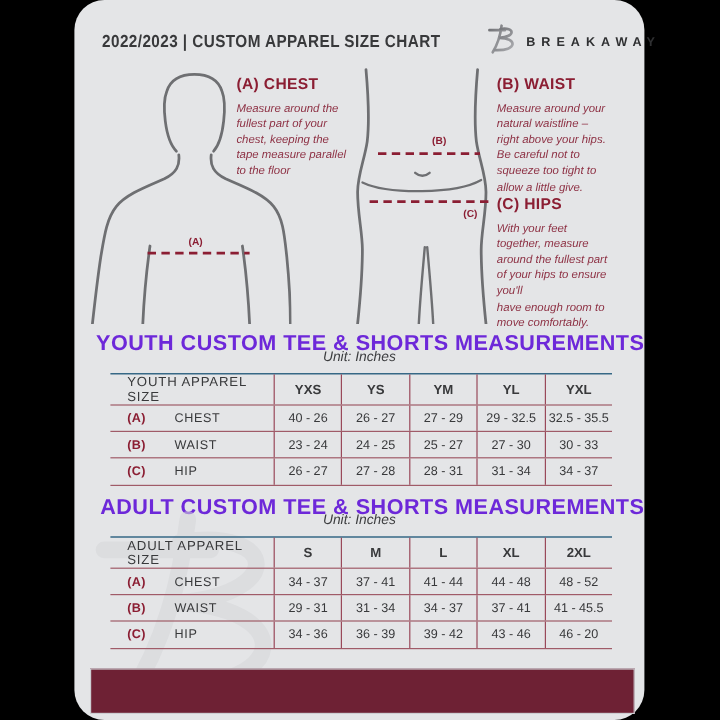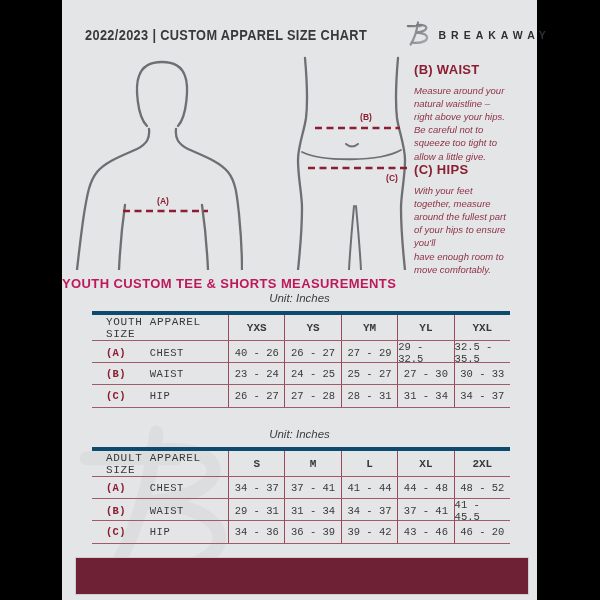--- a/index.html
+++ b/index.html
@@ -4,20 +4,21 @@
 <style>
   * { margin:0; padding:0; box-sizing:border-box; }
   html,body { background:#000; }
   .canvas {
     position:relative; width:600px; height:600px; background:#000;
     font-family:"Liberation Sans", sans-serif; overflow:hidden;
   }
   .card {
     position:absolute; left:62px; top:0; width:475px; height:600px;
     background:#e4e5e7;
+    border-radius:25px;
   }
   
   .hdr {
     position:absolute; top:20px; left:23px; right:16px; height:30px;
     display:flex; align-items:center; justify-content:space-between;
   }
   .hdr-title {
     font-size:14.5px; font-weight:700; color:#38393b; letter-spacing:.4px;
     transform:scaleX(.88); transform-origin:left center; white-space:nowrap;
   }
@@ -30,28 +31,28 @@
   .instr { position:absolute; width:116px; }
   .instr-a { left:135px; top:62px; }
   .instr-b { left:352px; top:62px; }
   .instr-c { left:352px; top:162px; }
   .instr-heading { font-size:13px; font-weight:700; color:#8b1e33; letter-spacing:.3px; }
   .instr-body {
     margin-top:7px; font-size:9.5px; font-style:italic; color:#8e3245;
     line-height:1.38; white-space:pre-line; font-weight:500;
   }
   
-  .tbl-title { position:absolute; left:0; right:0; text-align:left;
-    font-size:13px; font-weight:700; color:#be185d; letter-spacing:.4px; }
+  .tbl-title { position:absolute; left:0; right:0; text-align:right;
+    font-size:18px; font-weight:700; color:#6d28d9; letter-spacing:.4px; }
   .tbl-unit  { position:absolute; left:0; right:0; text-align:center;
     font-size:11.5px; font-style:italic; color:#3c3d3f; }
   .yt-title { top:276px; }  .yt-unit { top:292px; }
   .ad-title { top:412px; }  .ad-unit { top:428px; }
-  .table { position:absolute; left:30px; width:418px; border-top:4px solid #0c4a6e;
-           border-bottom:1px solid #a05b68; z-index:2;font-family:Liberation Mono, monospace; }
+  .table { position:absolute; left:30px; width:418px; border-top:1px solid #0c4a6e;
+           border-bottom:1px solid #a05b68; z-index:2; }
   .yt-table { top:311px; }
   .ad-table { top:447px; }
   .tr { display:grid; grid-template-columns:136px repeat(5,1fr);
         border-bottom:1px solid #a05b68; height:22px; }
   .tr:last-child { border-bottom:none; }
   .tr.thead { height:26px; }
   .td { display:flex; align-items:center; justify-content:center;
         font-size:10.5px; color:#38393b; }
   .td + .td { border-left:1px solid #99495a; }
   .td.label-col { justify-content:flex-start; padding-left:14px; letter-spacing:.5px; }
@@ -111,20 +112,28 @@
         <path d="M14 96 C 35 106 92 106 113 94" stroke-width="1.8"></path>
         <path d="M66 150 C 64 172 62 194 61 214" stroke-width="2"></path>
         <path d="M68 150 C 70 172 72 194 73 214" stroke-width="2"></path>
       </g>
       <path d="M27 72 H 112" stroke="#8b1e33" stroke-width="2.3" stroke-dasharray="7 4.5"></path>
       <path d="M20 112 H 120" stroke="#8b1e33" stroke-width="2.3" stroke-dasharray="7 4.5"></path>
       <text x="78" y="64" text-anchor="middle" font-size="8.5" font-weight="bold" fill="#8b1e33">(B)</text>
       <text x="104" y="125" text-anchor="middle" font-size="8.5" font-weight="bold" fill="#8b1e33">(C)</text>
     </svg>
 
+    <div class="instr instr-a">
+      <div class="instr-heading">(A) CHEST</div>
+      <div class="instr-body">Measure around the
+fullest part of your
+chest, keeping the
+tape measure parallel
+to the floor</div>
+    </div>
     <div class="instr instr-c">
       <div class="instr-heading">(C) HIPS</div>
       <div class="instr-body">With your feet
 together, measure
 around the fullest part
 of your hips to ensure
 you'll
 have enough room to
 move comfortably.</div>
     </div>
@@ -184,20 +193,21 @@
       </div>
     </div>
 
     <div class="watermark">
       <svg width="165" height="178" viewBox="0 0 26 28" fill="none">
         <path d="M2 6 H 16 M13 2 C 12 10 10 18 5 26" stroke="#d6d7da" stroke-width="2.2" stroke-linecap="round"></path>
         <path d="M12 5 C 25 3 26 12 11 13 C 27 13 28 25 7 24" stroke="#d6d7da" stroke-width="2.2" stroke-linecap="round"></path>
       </svg>
     </div>
 
+    <div class="tbl-title ad-title">ADULT CUSTOM TEE &amp; SHORTS MEASUREMENTS</div>
     <div class="tbl-unit ad-unit">Unit: Inches</div>
     <div class="table ad-table">
       <div class="tr thead">
         <div class="td label-col">ADULT APPAREL SIZE</div>
         <div class="td">S</div>
         <div class="td">M</div>
         <div class="td">L</div>
         <div class="td">XL</div>
         <div class="td">2XL</div>
       </div>

